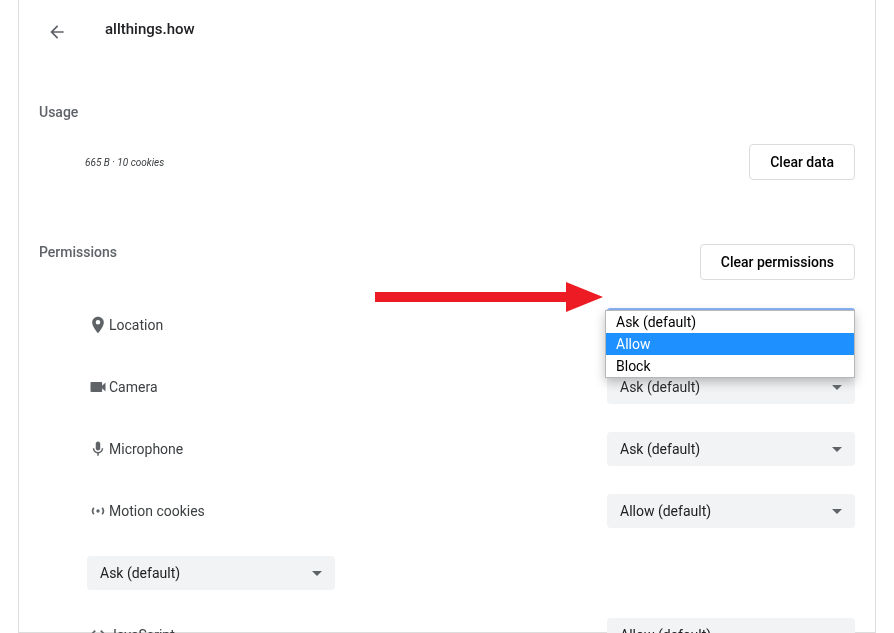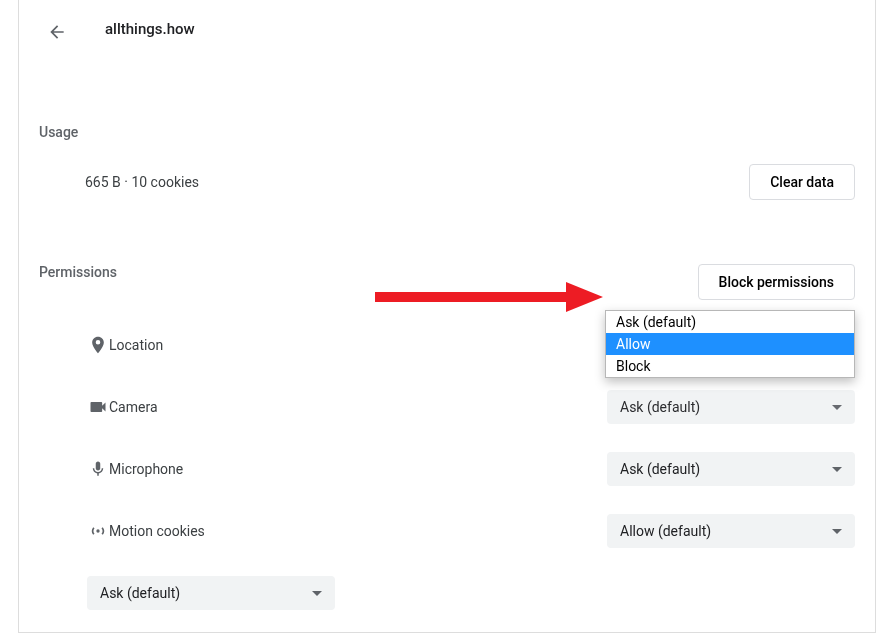--- a/index.html
+++ b/index.html
@@ -43,33 +43,34 @@
     }
     .site-title {
       font-size: 15px;
       color: #202124;
       font-weight: 500;
     }
     .section-heading {
       font-size: 14px;
       font-weight: 500;
       color: #5f6368;
-      margin-top: 70px;
+      margin-top: 50px;
       margin-bottom: 18px;
     }
     .usage-row {
       display: flex;
       justify-content: space-between;
       align-items: center;
       padding-left: 46px;
       margin-top: 24px;
     }
     .usage-text {
-      font-size: 14px;
+      font-size: 10px;
       color: #3c4043;
+      font-style: italic;
     }
     .perm-header-row {
       display: flex;
       justify-content: space-between;
       align-items: flex-start;
       margin-top: 64px;
       margin-bottom: 14px;
     }
     .perm-header-row .section-heading {
       margin: 0;
@@ -183,21 +184,21 @@
     </div>
 
     <div class="section-heading">Usage</div>
     <div class="usage-row">
       <div class="usage-text">665 B · 10 cookies</div>
       <button class="btn-outline">Clear data</button>
     </div>
 
     <div class="perm-header-row">
       <div class="section-heading">Permissions</div>
-      <button class="btn-outline">Block permissions</button>
+      <button class="btn-outline">Clear permissions</button>
     </div>
 
     <div class="perm-row">
       <div class="perm-left">
         <div class="perm-icon">
           <svg width="20" height="20" viewBox="0 0 24 24">
               <path fill="currentColor" d="M12 2C8.13 2 5 5.13 5 9c0 5.25 7 13 7 13s7-7.75 7-13c0-3.87-3.13-7-7-7zm0 9.5A2.5 2.5 0 1 1 12 6a2.5 2.5 0 0 1 0 5.5z"></path>
             </svg>
         </div>
         <div class="perm-label">Location</div>

